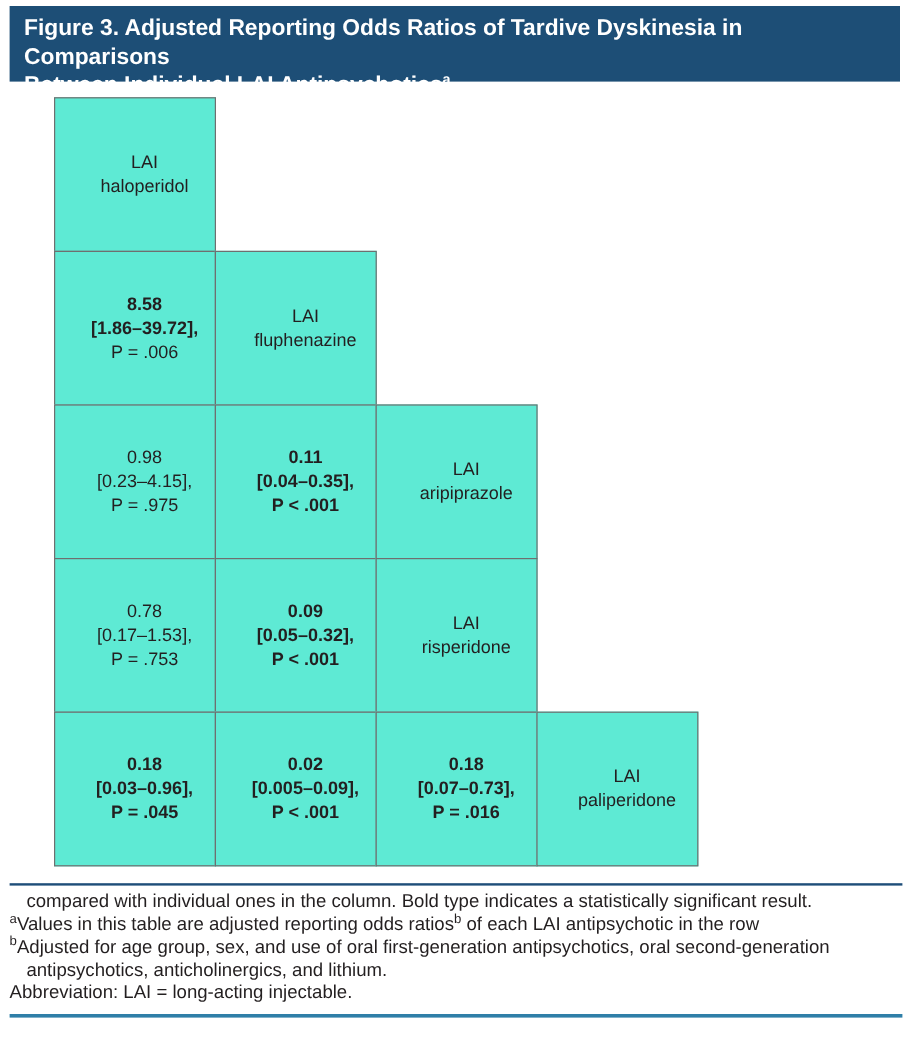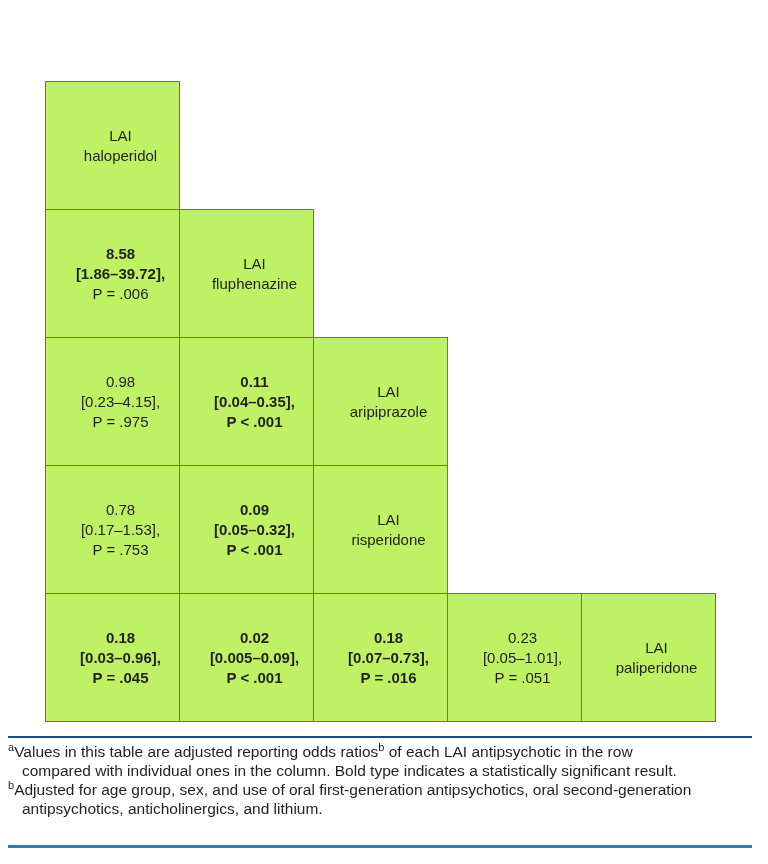--- a/index.html
+++ b/index.html
@@ -23,21 +23,21 @@
   }
   .title-bar sup{font-size:12px;vertical-align:super;line-height:0;}
 
   
   .matrix{position:absolute;left:45px;top:81px;}
   .mrow{display:flex;}
   .mrow + .mrow{margin-top:-1px;}
   .cell{
     width:135px;height:129px;border:1px solid var(--cell-border);
     display:flex;flex-direction:column;align-items:center;justify-content:center;
-    text-align:center;font-size:15px;line-height:20px;background:#bef264;padding-left:16px;
+    text-align:center;font-size:15px;line-height:20px;background:#5eead4;padding-left:16px;
   }
   .cell + .cell{margin-left:-1px;}
   .ln{white-space:nowrap;}
   .ln.b{font-weight:bold;}
 
   
   .rule-top{position:absolute;left:8px;top:736px;width:744px;height:2px;background:var(--rule-top);}
   .rule-bottom{position:absolute;left:8px;top:845px;width:744px;height:3px;background:var(--rule-bottom);}
   .footnotes{
     position:absolute;left:8px;top:742px;width:752px;
@@ -45,20 +45,24 @@
   }
   .fline{white-space:nowrap;}
   .fline.indent{padding-left:14px;}
   .footnotes sup{font-size:11px;vertical-align:super;line-height:0;}
 </style>
 </head>
 <body>
 
 <div class="page">
 
+  <div class="title-bar">
+    <div><span>Figure 3. Adjusted Reporting Odds Ratios of Tardive Dyskinesia in Comparisons</span></div>
+    <div><span>Between Individual LAI Antipsychotics</span><sup>a</sup></div>
+  </div>
 
   <div class="matrix">
 
     <div class="mrow">
       <div class="cell drug">
         <div class="ln">LAI</div>
         <div class="ln">haloperidol</div>
       </div>
     </div>
 
@@ -117,37 +121,33 @@
       <div class="cell value">
         <div class="ln b">0.02</div>
         <div class="ln b">[0.005–0.09],</div>
         <div class="ln b">P &lt; .001</div>
       </div>
       <div class="cell value">
         <div class="ln b">0.18</div>
         <div class="ln b">[0.07–0.73],</div>
         <div class="ln b">P = .016</div>
       </div>
-      <div class="cell value">
-        <div class="ln">0.23</div>
-        <div class="ln">[0.05–1.01],</div>
-        <div class="ln">P = .051</div>
-      </div>
       <div class="cell drug">
         <div class="ln">LAI</div>
         <div class="ln">paliperidone</div>
       </div>
     </div>
 
   </div>
 
   <div class="rule-top"></div>
 
   <div class="footnotes">
+    <div class="fline indent">compared with individual ones in the column. Bold type indicates a statistically significant result.</div>
     <div class="fline"><sup>a</sup><span>Values in this table are adjusted reporting odds ratios</span><sup>b</sup><span> of each LAI antipsychotic in the row</span></div>
-    <div class="fline indent">compared with individual ones in the column. Bold type indicates a statistically significant result.</div>
     <div class="fline"><sup>b</sup><span>Adjusted for age group, sex, and use of oral first-generation antipsychotics, oral second-generation</span></div>
     <div class="fline indent">antipsychotics, anticholinergics, and lithium.</div>
+    <div class="fline">Abbreviation: LAI = long-acting injectable.</div>
   </div>
 
   <div class="rule-bottom"></div>
 
 </div>
 
 </body></html>

